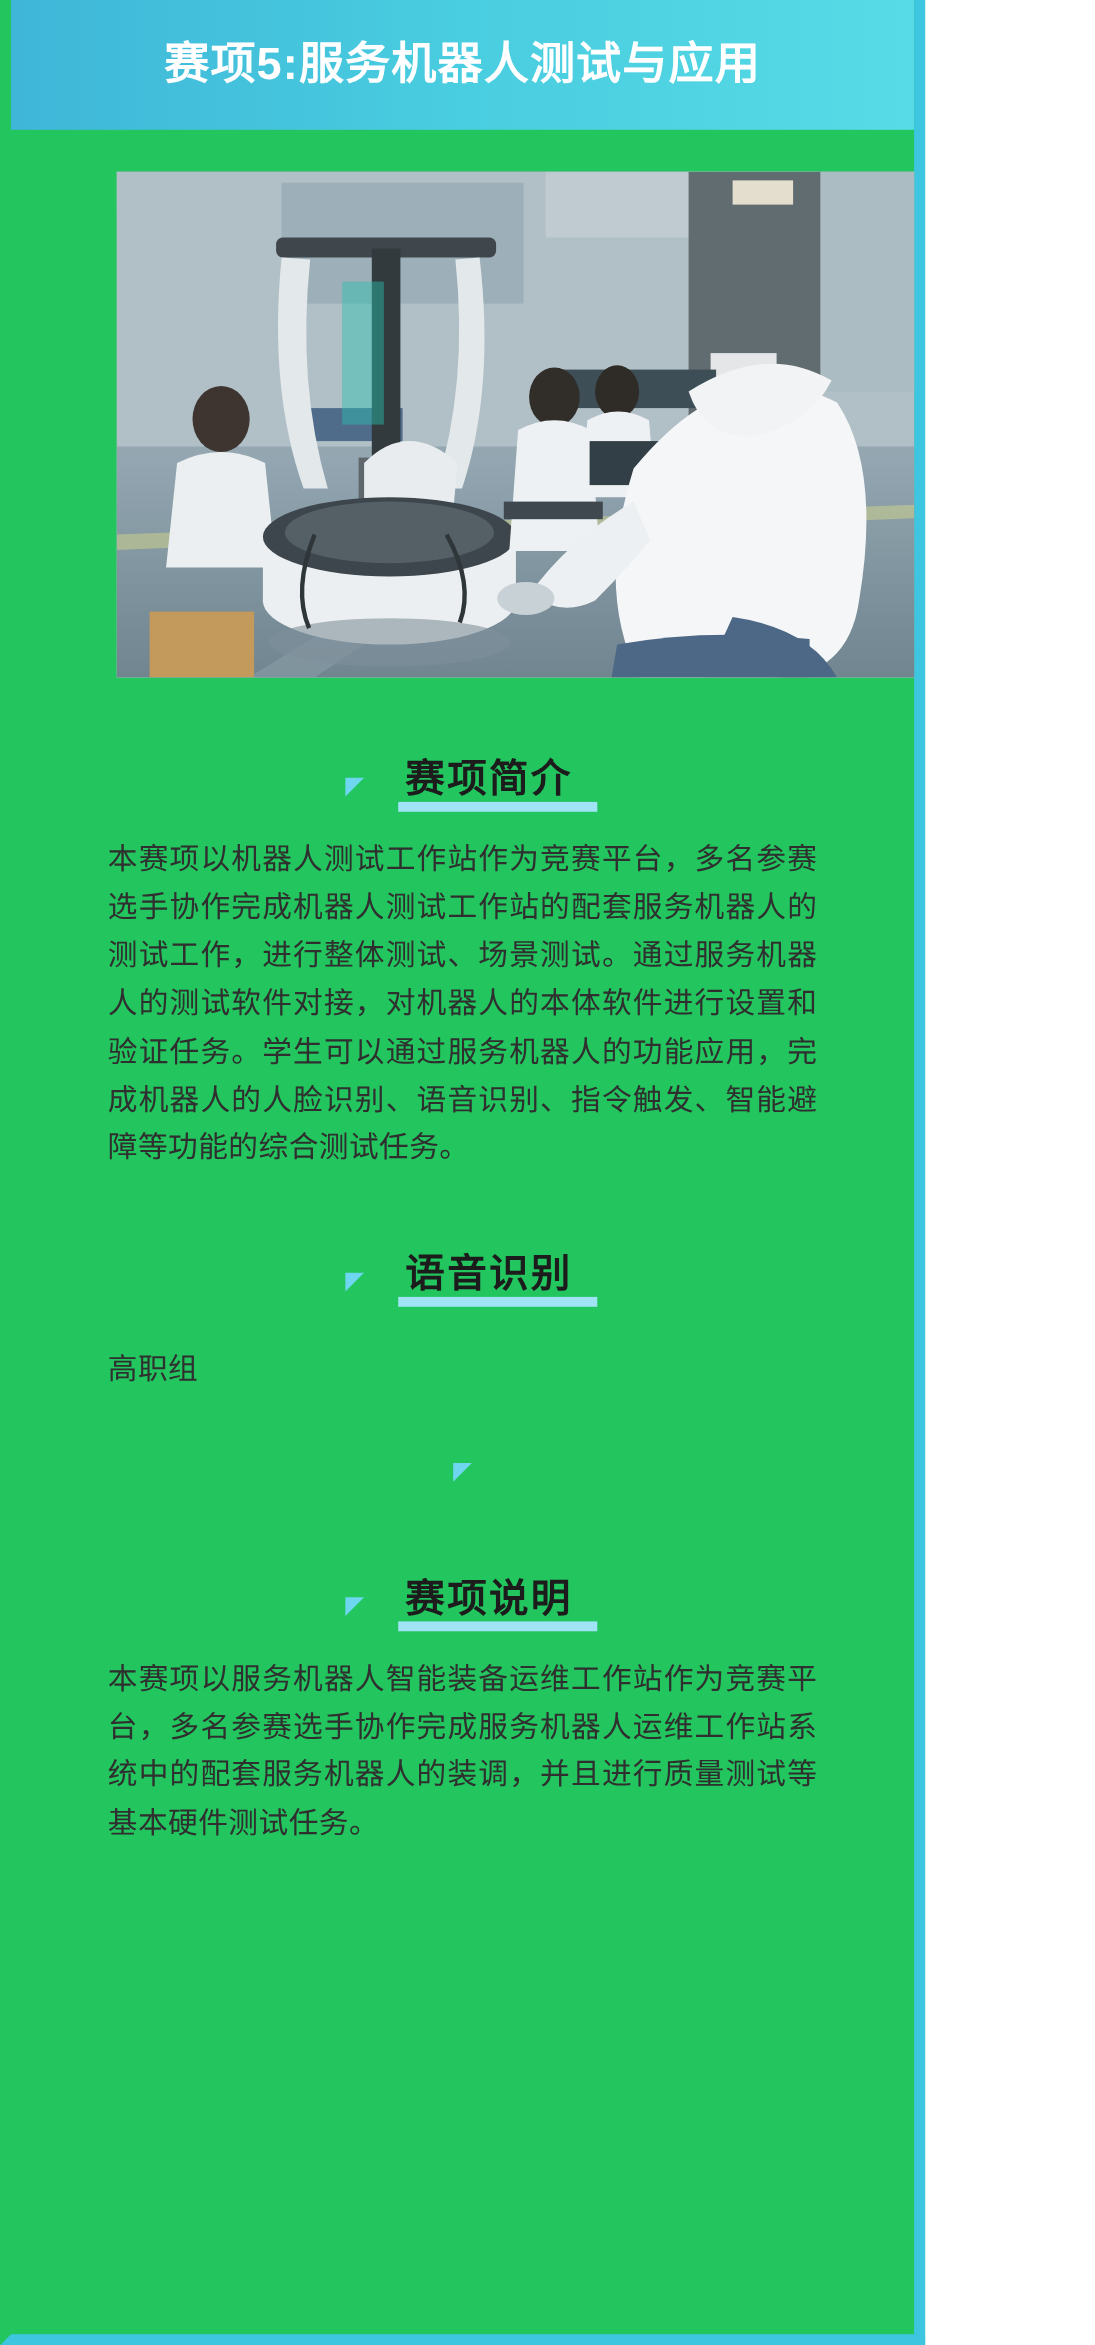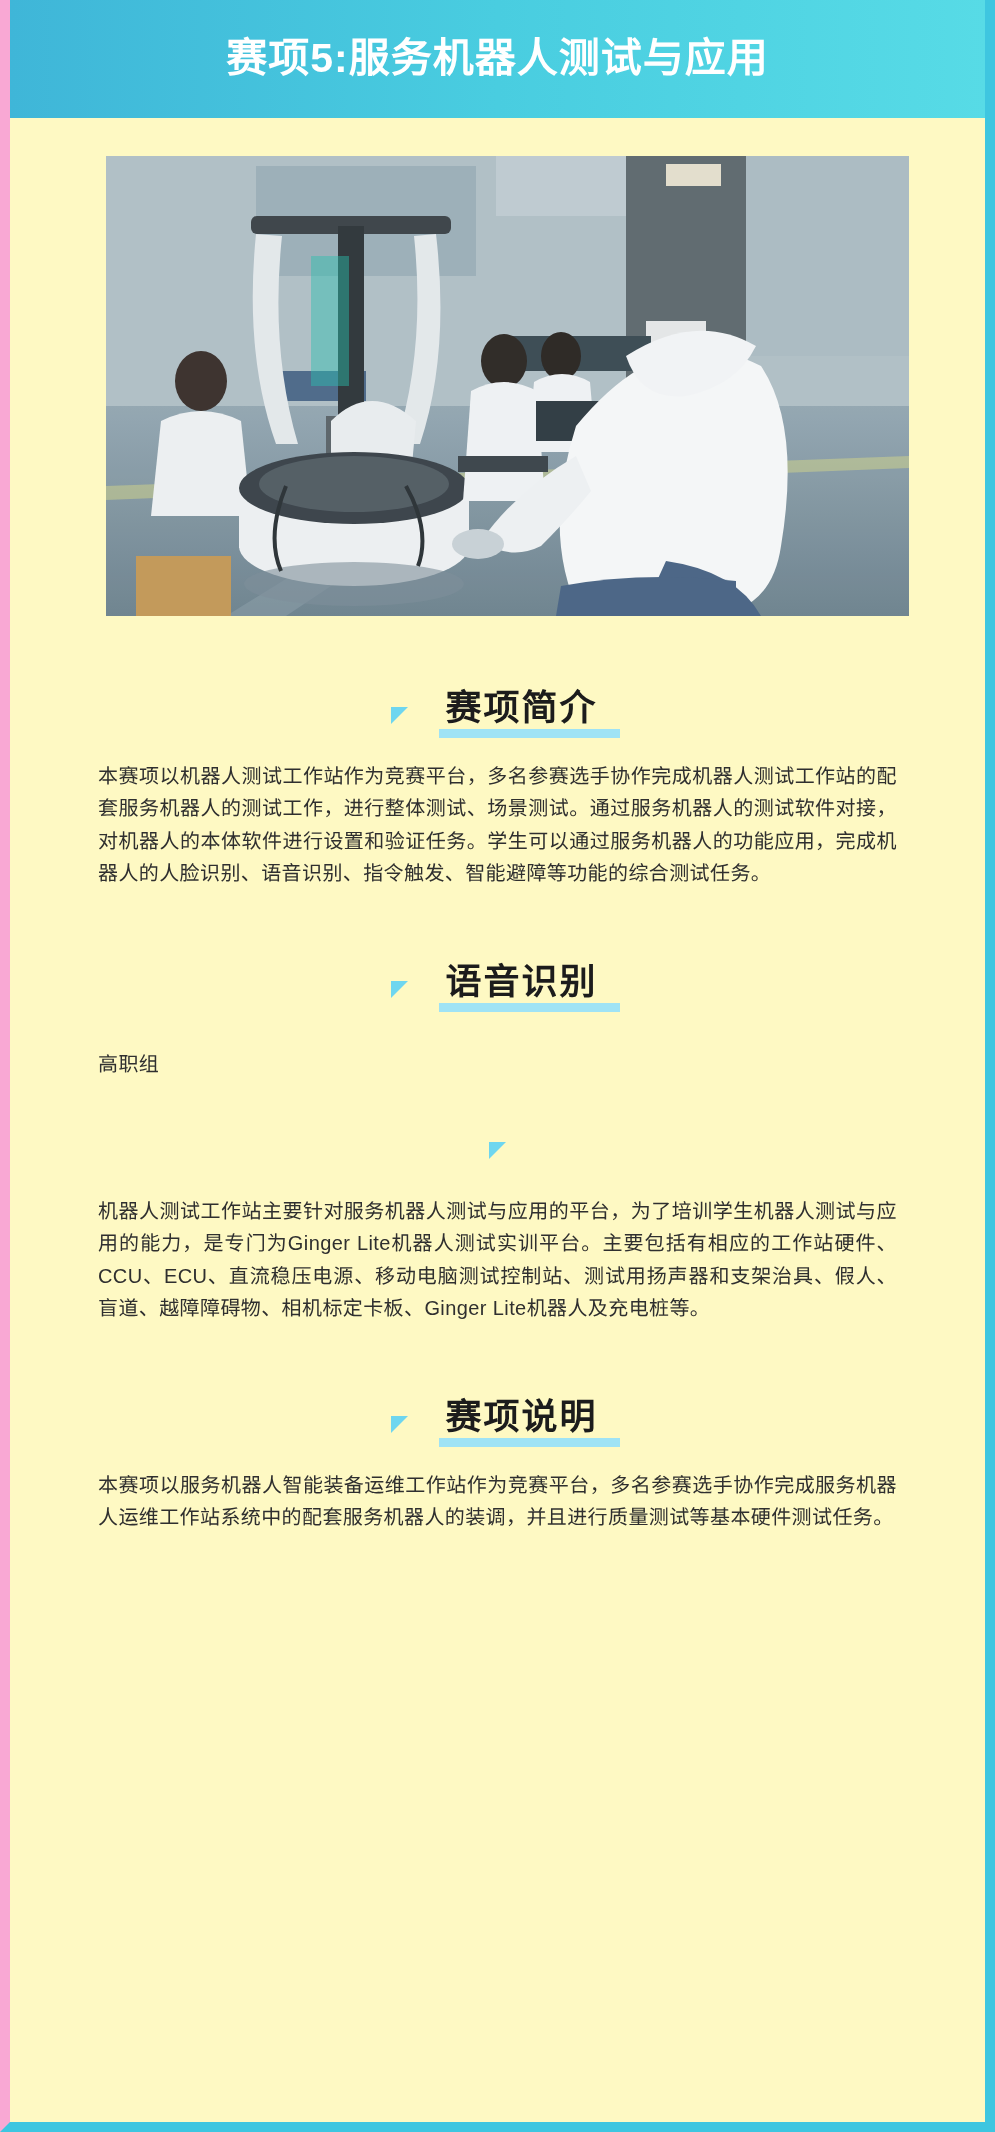--- a/index.html
+++ b/index.html
@@ -9,25 +9,25 @@
   }
   body {
     width: 995px;
     min-height: 2132px;
     font-family: "Liberation Sans", "DejaVu Sans", sans-serif;
     color: #2b2b2b;
   }
 
   .page {
     position: relative;
-    width: 995px;
+    width: 841px;
     min-height: 2132px;
     box-sizing: border-box;
-    background: #fef9c3;
-    border-left: 10px solid #f9a8d4;
+    background: #22c55e;
+    border-left: 10px solid #22c55e;
     border-right: 10px solid #3ec6e0;
     border-bottom: 10px solid #3ec6e0;
     overflow: hidden;
   }
 
   
   .header {
     position: relative;
     height: 118px;
     background: linear-gradient(90deg, #3fb6d8 0%, #49cde0 50%, #57dbe6 100%);
@@ -91,21 +91,21 @@
     left: 0;
     right: -16px;
     bottom: 0;
     height: 9px;
     background: #9fe3f5;
   }
 
   
   .para {
     margin: 22px 88px 0 88px;
-    font-size: 20px;
+    font-size: 27px;
     line-height: 1.62;
     color: #2f2f2f;
     text-align: justify;
     letter-spacing: 0.4px;
   }
   .para.center {
     text-align: left;
     margin-top: 36px;
   }
   .gap-after {
@@ -201,21 +201,20 @@
 
     <div class="section-head">
       <div class="tri"></div>
       <div class="section-title">语音识别</div>
     </div>
     <p class="para center">高职组</p>
 
     <div class="section-head">
       <div class="tri"></div>
     </div>
-    <p class="para">机器人测试工作站主要针对服务机器人测试与应用的平台，为了培训学生机器人测试与应用的能力，是专门为Ginger Lite机器人测试实训平台。主要包括有相应的工作站硬件、CCU、ECU、直流稳压电源、移动电脑测试控制站、测试用扬声器和支架治具、假人、盲道、越障障碍物、相机标定卡板、Ginger Lite机器人及充电桩等。</p>
 
     <div class="section-head">
       <div class="tri"></div>
       <div class="section-title">赛项说明</div>
     </div>
     <p class="para gap-after">本赛项以服务机器人智能装备运维工作站作为竞赛平台，多名参赛选手协作完成服务机器人运维工作站系统中的配套服务机器人的装调，并且进行质量测试等基本硬件测试任务。</p>
 
   </div>
 </div>
 

